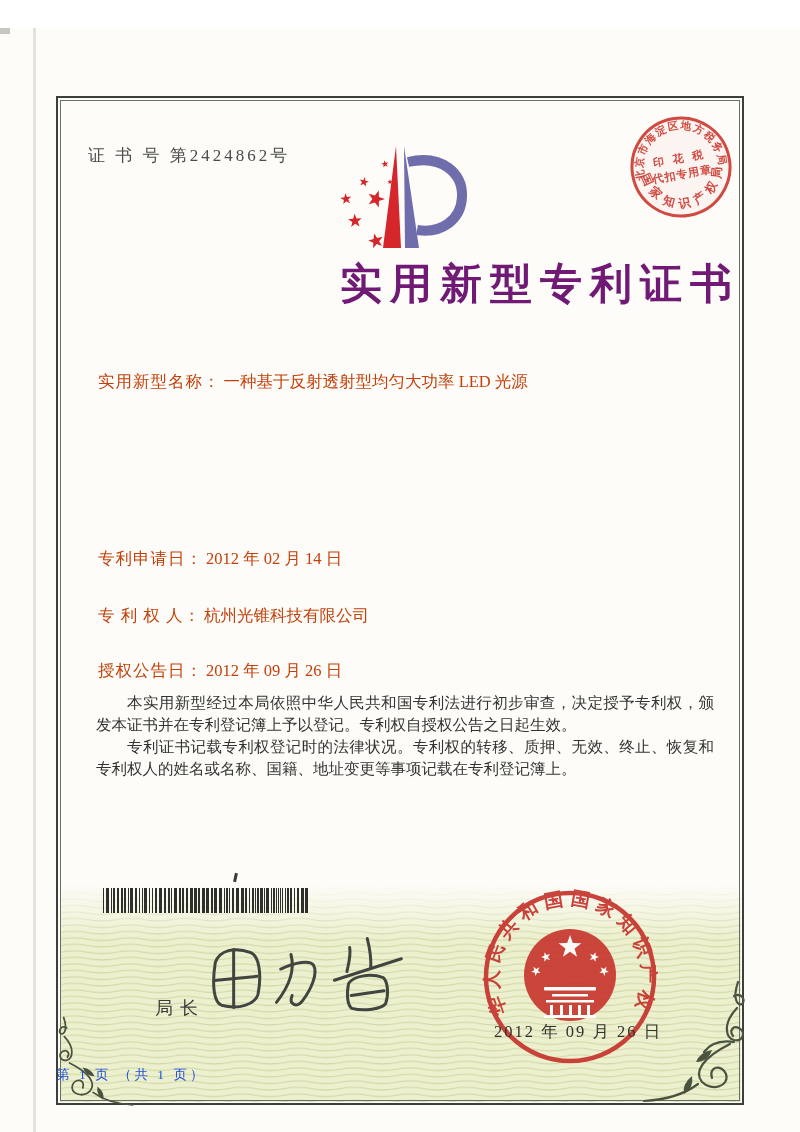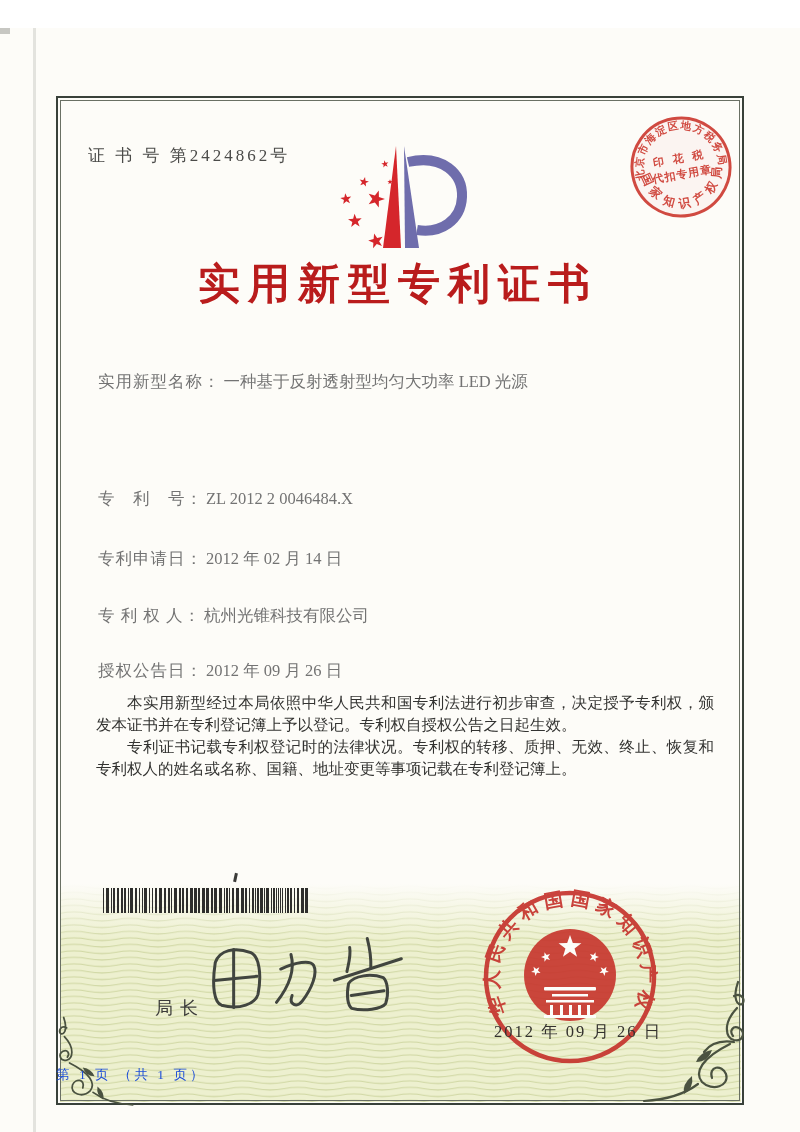--- a/index.html
+++ b/index.html
@@ -8,23 +8,23 @@
   .scan-edge-left{position:absolute;left:33px;top:0;width:3px;height:1132px;background:#d6d5d0;opacity:.65;}
   .scan-speck{position:absolute;left:0;top:0;width:10px;height:6px;background:#9a9a96;opacity:.55;}
   .frame{position:absolute;left:56px;top:68px;width:684px;height:1005px;border:2.5px solid #39413a;}
   .frame-inner{position:absolute;left:2px;top:2px;right:2px;bottom:2px;border:1px solid #6a7064;}
   .green-band{position:absolute;left:60px;top:856px;width:681px;height:218px;}
   .green-fade{position:absolute;left:0;top:0;right:0;height:55px;
               background:linear-gradient(#fdfcf8,rgba(253,252,248,0));}
   .cert-no{position:absolute;left:88px;top:116px;font-size:17px;letter-spacing:3px;color:#4b4b49;}
   .logo{position:absolute;left:333px;top:114px;}
   .tax-stamp{position:absolute;left:629px;top:87px;}
-  .title{position:absolute;left:56px;top:228px;width:684px;margin:0;text-align:center;
-         font-size:42px;font-weight:600;letter-spacing:8px;color:#b91c1c;}
-  .field-row{position:absolute;left:98px;width:616px;font-size:16.5px;color:#737373;white-space:nowrap;}
+  .title{position:absolute;left:56px;top:228px;width:684px;margin:0;text-align:right;
+         font-size:42px;font-weight:600;letter-spacing:8px;color:#701a75;}
+  .field-row{position:absolute;left:98px;width:616px;font-size:16.5px;color:#c2410c;white-space:nowrap;}
   .field-label{letter-spacing:1px;}
   .field-value{margin-left:3px;}
   .body-text{position:absolute;left:96px;top:664px;width:618px;}
   .body-text p{margin:0;font-size:15.5px;line-height:22px;text-indent:2em;text-align:justify;color:#333331;}
   .barcode-wrap{position:absolute;left:103px;top:860px;}
   .barcode-speck{position:absolute;left:234px;top:845px;width:3px;height:9px;background:#3b3b39;
                  transform:rotate(12deg);}
   .director-label{position:absolute;left:155px;top:968px;font-size:18px;letter-spacing:7px;color:#3c3c3a;}
   .signature{position:absolute;left:196px;top:896px;}
   .main-stamp{position:absolute;left:482px;top:861px;}
@@ -92,23 +92,20 @@
       </text>
       <text x="52" y="47" text-anchor="middle" font-size="11" font-weight="600" letter-spacing="3">印 花 税</text>
       <text x="52" y="63" text-anchor="middle" font-size="11" font-weight="600" letter-spacing="1">代扣专用章</text>
     </g>
   </svg>
 
   <h1 class="title">实用新型专利证书</h1>
 
   <div class="field-row" style="top:343px">
     <span class="field-label">实用新型名称：</span><span class="field-value">一种基于反射透射型均匀大功率 LED 光源</span>
-  </div>
-  <div class="field-row" style="top:460px">
-    <span class="field-label">专　利　号：</span><span class="field-value">ZL 2012 2 0046484.X</span>
   </div>
   <div class="field-row" style="top:520px">
     <span class="field-label">专利申请日：</span><span class="field-value">2012 年 02 月 14 日</span>
   </div>
   <div class="field-row" style="top:577px">
     <span class="field-label">专 利 权 人：</span><span class="field-value">杭州光锥科技有限公司</span>
   </div>
   <div class="field-row" style="top:632px">
     <span class="field-label">授权公告日：</span><span class="field-value">2012 年 09 月 26 日</span>
   </div>

